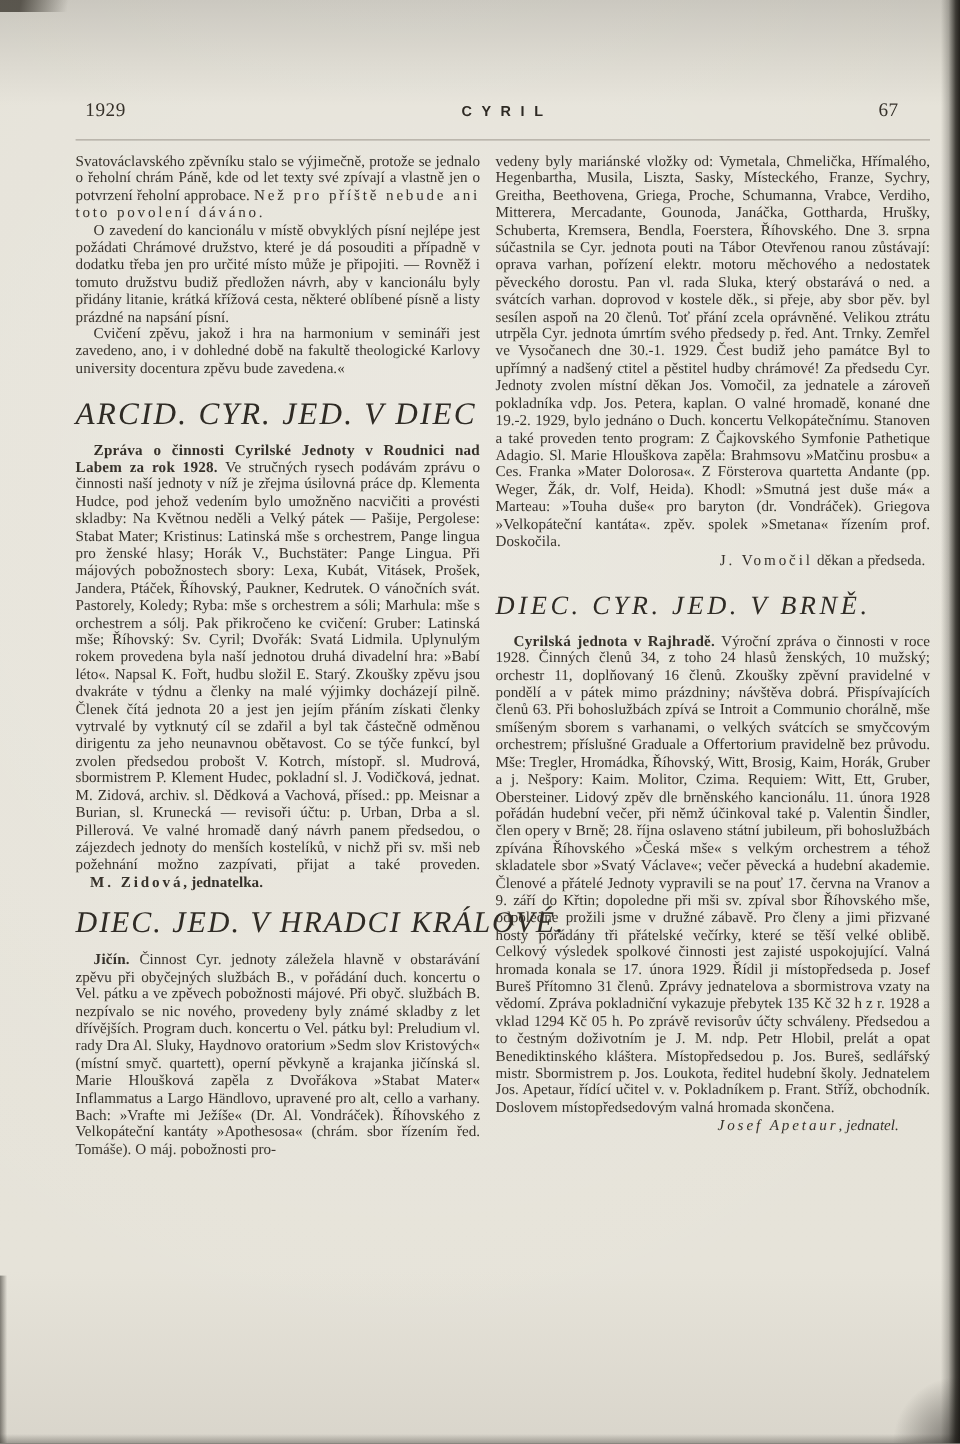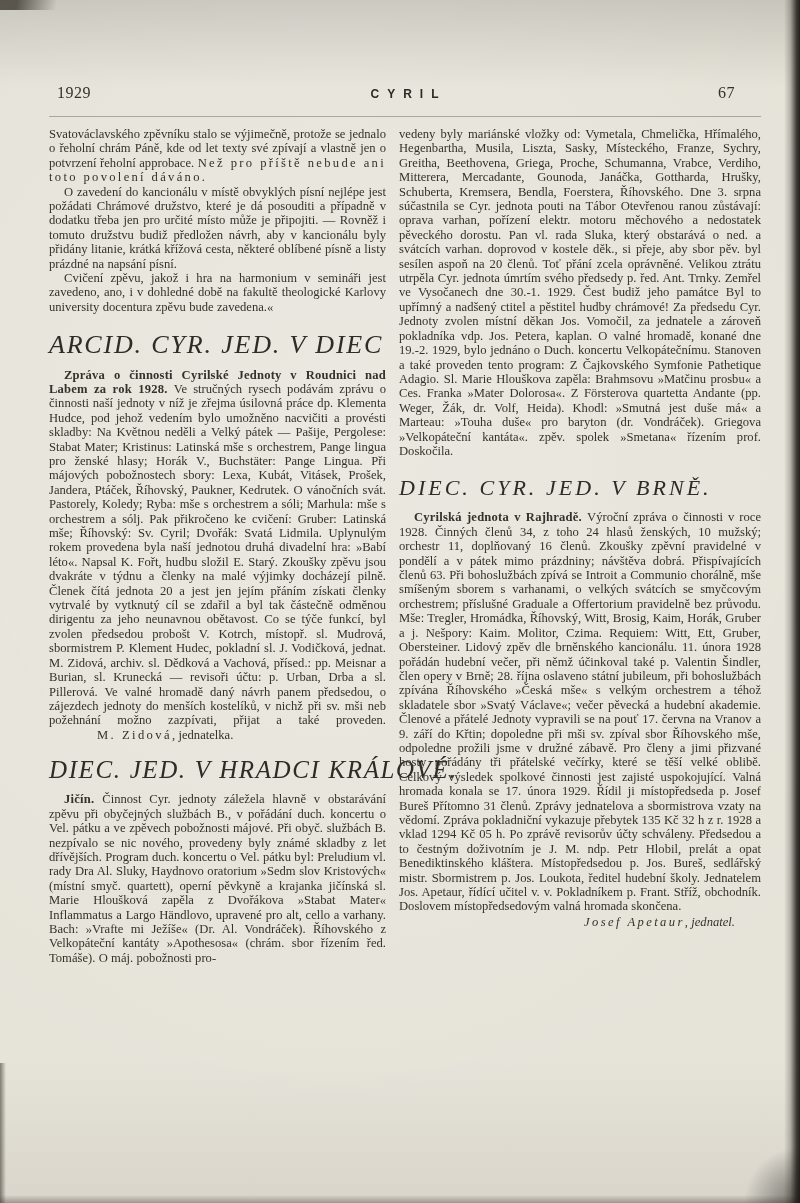--- a/index.html
+++ b/index.html
@@ -19,41 +19,41 @@
     background:linear-gradient(to right, rgba(50,48,42,0) 0%, rgba(50,48,42,0.28) 40%, rgba(36,34,29,0.85) 78%, #221f1b 100%);}
   .shade-bottom{position:absolute;left:0;bottom:0;width:100%;height:8px;
     background:linear-gradient(to top, rgba(40,38,33,0.35), rgba(40,38,33,0));}
   .mark-topleft{position:absolute;top:0;left:0;width:78px;height:10px;
     background:linear-gradient(100deg, rgba(70,66,58,0.85) 22%, rgba(70,66,58,0) 72%);}
   .mark-bottomleft{position:absolute;bottom:0;left:0;width:6px;height:140px;
     background:linear-gradient(to right, rgba(45,42,36,0.55), rgba(45,42,36,0));}
   .corner-br{position:absolute;right:0;bottom:0;width:60px;height:60px;
     background:radial-gradient(80px 80px at 100% 100%, rgba(25,23,20,0.55), rgba(25,23,20,0) 70%);}
 
-  .content{position:absolute;left:49px;top:84px;width:712px;}
+  .content{position:absolute;left:63px;top:84px;width:712px;}
   .pg-header{display:flex;justify-content:space-between;align-items:baseline;
     padding:0 26px 0 8px;border-bottom:1px solid rgba(98,92,82,0.45);
     padding-bottom:14px;}
   .year,.pgnum{font-size:16px;letter-spacing:0.5px;}
   .mag-title{font-family:"Liberation Sans", sans-serif;font-weight:700;
     font-size:12px;letter-spacing:8px;margin-left:8px;color:#2e2a24;}
 
   .columns{display:flex;gap:13px;padding-top:10px;}
   .col{text-align:justify;font-size:12.6px;line-height:1.145;
     -webkit-hyphens:auto;hyphens:auto;word-spacing:0.2px;}
   .col-left{width:337px;}
   .col-right{width:362px;}
 
   p{margin:0;}
   .ind{text-indent:15px;}
   .lead{font-weight:700;letter-spacing:0.2px;}
   .lead::after{content:" ";}
   .emph-spaced{letter-spacing:2.3px;}
   .sp-name{letter-spacing:2.4px;}
-  .inline-sig{margin-left:48px;white-space:nowrap;}
+  .inline-sig{margin-left:12px;white-space:nowrap;font-weight:bold;}
 
   h2.section{font-style:italic;font-weight:400;color:#2f2b25;
     font-size:25px;letter-spacing:1.6px;white-space:nowrap;
     margin:15px 0 9px 0;line-height:1.05;text-indent:0;}
   h2.section.praha{font-size:26px;letter-spacing:1.8px;margin-top:17px;}
   h2.section.brno{font-size:22px;letter-spacing:3px;margin:18px 0 11px 0;}
 
   .sig-line{text-align:right;margin:2px 0 0 0;}
   .sig-line.vomocil{padding-right:4px;}
   .sig-line.apetaur{padding-right:26px;margin-top:1px;font-style:italic;}
@@ -84,20 +84,21 @@
         <p class="ind"><span class="lead">Zpráva o činnosti Cyrilské Jednoty v Roudnici nad Labem za rok 1928.</span><span>Ve stručných rysech podávám zprávu o činnosti naší jednoty v níž je zřejma úsilovná práce dp. Klementa Hudce, pod jehož vedením bylo umožněno nacvičiti a provésti skladby: Na Květnou neděli a Velký pátek — Pašije, Pergolese: Stabat Mater; Kristinus: Latinská mše s orchestrem, Pange lingua pro ženské hlasy; Horák V., Buchstäter: Pange Lingua. Při májových pobožnostech sbory: Lexa, Kubát, Vitásek, Prošek, Jandera, Ptáček, Říhovský, Paukner, Kedrutek. O vánočních svát. Pastorely, Koledy; Ryba: mše s orchestrem a sóli; Marhula: mše s orchestrem a sólj. Pak přikročeno ke cvičení: Gruber: Latinská mše; Říhovský: Sv. Cyril; Dvořák: Svatá Lidmila. Uplynulým rokem provedena byla naší jednotou druhá divadelní hra: »Babí léto«. Napsal K. Fořt, hudbu složil E. Starý. Zkoušky zpěvu jsou dvakráte v týdnu a členky na malé výjimky docházejí pilně. Členek čítá jednota 20 a jest jen jejím přáním získati členky vytrvalé by vytknutý cíl se zdařil a byl tak částečně odměnou dirigentu za jeho neunavnou obětavost. Co se týče funkcí, byl zvolen předsedou probošt V. Kotrch, místopř. sl. Mudrová, sbormistrem P. Klement Hudec, pokladní sl. J. Vodičková, jednat. M. Zidová, archiv. sl. Dědková a Vachová, přísed.: pp. Meisnar a Burian, sl. Krunecká — revisoři účtu: p. Urban, Drba a sl. Pillerová. Ve valné hromadě daný návrh panem předsedou, o zájezdech jednoty do menších kostelíků, v nichž při sv. mši neb požehnání možno zazpívati, přijat a také proveden.</span> <span class="inline-sig"><span class="sp-name">M. Zidová</span><span>, jednatelka.</span></span></p>
 
         <h2 class="section hradec">DIEC. JED. V HRADCI KRÁLOVÉ.</h2>
 
         <p class="ind"><span class="lead">Jičín.</span><span>Činnost Cyr. jednoty záležela hlavně v obstarávání zpěvu při obyčejných službách B., v pořádání duch. koncertu o Vel. pátku a ve zpěvech pobožnosti májové. Při obyč. službách B. nezpívalo se nic nového, provedeny byly známé skladby z let dřívějších. Program duch. koncertu o Vel. pátku byl: Preludium vl. rady Dra Al. Sluky, Haydnovo oratorium »Sedm slov Kristových« (místní smyč. quartett), operní pěvkyně a krajanka jičínská sl. Marie Hloušková zapěla z Dvořákova »Stabat Mater« Inflammatus a Largo Händlovo, upravené pro alt, cello a varhany. Bach: »Vrafte mi Ježíše« (Dr. Al. Vondráček). Říhovského z Velkopáteční kantáty »Apothesosa« (chrám. sbor řízením řed. Tomáše). O máj. pobožnosti pro-</span></p>
       </div>
 
       <div class="col col-right">
         <p class="body-p">vedeny byly mariánské vložky od: Vymetala, Chmelička, Hřímalého, Hegenbartha, Musila, Liszta, Sasky, Místeckého, Franze, Sychry, Greitha, Beethovena, Griega, Proche, Schumanna, Vrabce, Verdiho, Mitterera, Mercadante, Gounoda, Janáčka, Gottharda, Hrušky, Schuberta, Kremsera, Bendla, Foerstera, Říhovského. Dne 3. srpna súčastnila se Cyr. jednota pouti na Tábor Otevřenou ranou zůstávají: oprava varhan, pořízení elektr. motoru měchového a nedostatek pěveckého dorostu. Pan vl. rada Sluka, který obstarává o ned. a svátcích varhan. doprovod v kostele děk., si přeje, aby sbor pěv. byl sesílen aspoň na 20 členů. Toť přání zcela oprávněné. Velikou ztrátu utrpěla Cyr. jednota úmrtím svého předsedy p. řed. Ant. Trnky. Zemřel ve Vysočanech dne 30.-1. 1929. Čest budiž jeho památce Byl to upřímný a nadšený ctitel a pěstitel hudby chrámové! Za předsedu Cyr. Jednoty zvolen místní děkan Jos. Vomočil, za jednatele a zároveň pokladníka vdp. Jos. Petera, kaplan. O valné hromadě, konané dne 19.-2. 1929, bylo jednáno o Duch. koncertu Velkopátečnímu. Stanoven a také proveden tento program: Z Čajkovského Symfonie Pathetique Adagio. Sl. Marie Hlouškova zapěla: Brahmsovu »Matčinu prosbu« a Ces. Franka »Mater Dolorosa«. Z Försterova quartetta Andante (pp. Weger, Žák, dr. Volf, Heida). Khodl: »Smutná jest duše má« a Marteau: »Touha duše« pro baryton (dr. Vondráček). Griegova »Velkopáteční kantáta«. zpěv. spolek »Smetana« řízením prof. Doskočila.</p>
 
+        <p class="sig-line vomocil"><span class="sp-name">J. Vomočil</span><span> děkan a předseda.</span></p>
 
         <h2 class="section brno">DIEC. CYR. JED. V BRNĚ.</h2>
 
         <p class="ind"><span class="lead">Cyrilská jednota v Rajhradě.</span><span>Výroční zpráva o činnosti v roce 1928. Činných členů 34, z toho 24 hlasů ženských, 10 mužský; orchestr 11, doplňovaný 16 členů. Zkoušky zpěvní pravidelné v pondělí a v pátek mimo prázdniny; návštěva dobrá. Přispívajících členů 63. Při bohoslužbách zpívá se Introit a Communio chorálně, mše smíšeným sborem s varhanami, o velkých svátcích se smyčcovým orchestrem; příslušné Graduale a Offertorium pravidelně bez průvodu. Mše: Tregler, Hromádka, Říhovský, Witt, Brosig, Kaim, Horák, Gruber a j. Nešpory: Kaim. Molitor, Czima. Requiem: Witt, Ett, Gruber, Obersteiner. Lidový zpěv dle brněnského kancionálu. 11. února 1928 pořádán hudební večer, při němž účinkoval také p. Valentin Šindler, člen opery v Brně; 28. října oslaveno státní jubileum, při bohoslužbách zpívána Říhovského »Česká mše« s velkým orchestrem a téhož skladatele sbor »Svatý Václave«; večer pěvecká a hudební akademie. Členové a přátelé Jednoty vypravili se na pouť 17. června na Vranov a 9. září do Křtin; dopoledne při mši sv. zpíval sbor Říhovského mše, odpoledne prožili jsme v družné zábavě. Pro členy a jimi přizvané hosty pořádány tři přátelské večírky, které se těší velké oblibě. Celkový výsledek spolkové činnosti jest zajisté uspokojující. Valná hromada konala se 17. února 1929. Řídil ji místopředseda p. Josef Bureš Přítomno 31 členů. Zprávy jednatelova a sbormistrova vzaty na vědomí. Zpráva pokladniční vykazuje přebytek 135 Kč 32 h z r. 1928 a vklad 1294 Kč 05 h. Po zprávě revisorův účty schváleny. Předsedou a to čestným doživotním je J. M. ndp. Petr Hlobil, prelát a opat Benediktinského kláštera. Místopředsedou p. Jos. Bureš, sedlářský mistr. Sbormistrem p. Jos. Loukota, ředitel hudební školy. Jednatelem Jos. Apetaur, řídící učitel v. v. Pokladníkem p. Frant. Stříž, obchodník. Doslovem místopředsedovým valná hromada skončena.</span></p>
 
         <p class="sig-line apetaur"><span class="sp-name">Josef Apetaur</span><span>, jednatel.</span></p>
       </div>
 
     </div>
   </div>

